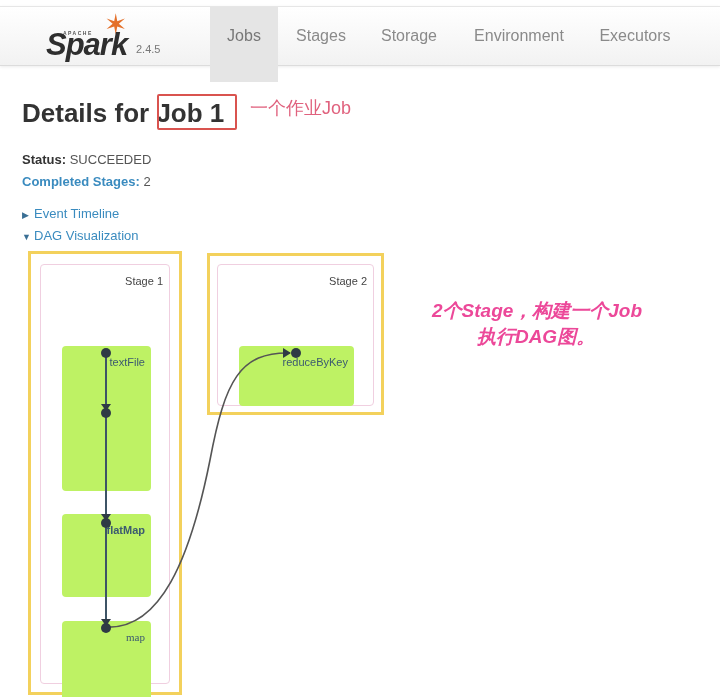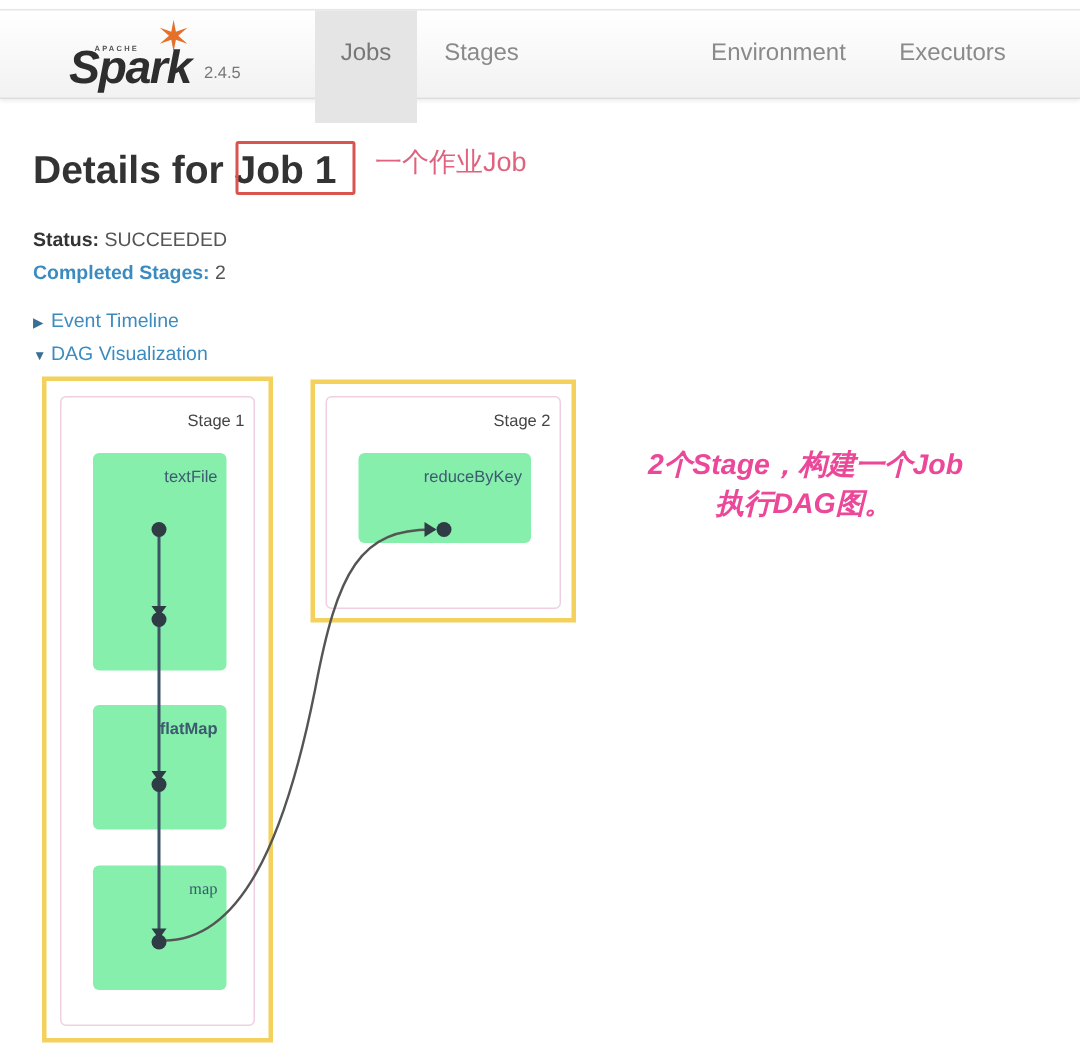--- a/index.html
+++ b/index.html
@@ -37,40 +37,41 @@
   .toggle { position: absolute; left: 22px; font-size: 13px; color: #3a8bbf; }
   .toggle .arrow { display: inline-block; width: 12px; font-size: 9px; color: #3a6f95; }
   .stage-outer {
     position: absolute; border: 3px solid #f3d15c; box-sizing: border-box; background: #ffffff;
   }
   .stage-inner {
     position: absolute; border: 1px solid #f0cfe0; border-radius: 4px; box-sizing: border-box; background: #ffffff;
   }
   .stage-label { position: absolute; font-size: 11px; color: #444; }
   .rdd {
-    position: absolute; background: #86efac; border-radius: 4px; box-sizing: border-box;
+    position: absolute; background: #bef264; border-radius: 4px; box-sizing: border-box; margin-top: 44px;
   }
   .rdd-label { position: absolute; font-size: 11px; color: #3c5a70; right: 6px; top: 10px; }
   .annot-yellow {
     position: absolute; left: 432px; top: 298px; font-size: 19px; color: #ec4899; line-height: 26px; font-weight: bold; font-style: italic;
   }
   svg.edges { position: absolute; left: 0; top: 0; width: 720px; height: 697px; pointer-events: none; }
 </style>
 </head>
 <body>
 
 <div class="navbar">
   <div class="brand">
     <span class="star">✶</span>
     <span class="apache">APACHE</span>
     <span class="spark">Spark</span>
     <span class="version">2.4.5</span>
   </div>
   <div class="nav-item active" style="left:210px;width:68px;">Jobs</div>
   <div class="nav-item" style="left:282px;width:78px;">Stages</div>
+  <div class="nav-item" style="left:368px;width:82px;">Storage</div>
   <div class="nav-item" style="left:460px;width:118px;">Environment</div>
   <div class="nav-item" style="left:588px;width:94px;">Executors</div>
 </div>
 
 <h3 class="title"><span>Details for </span><span>Job 1</span></h3>
 <div class="job-box"></div>
 <div class="annot-red">一个作业Job</div>
 
 <div class="status">
   <b>Status:</b>

